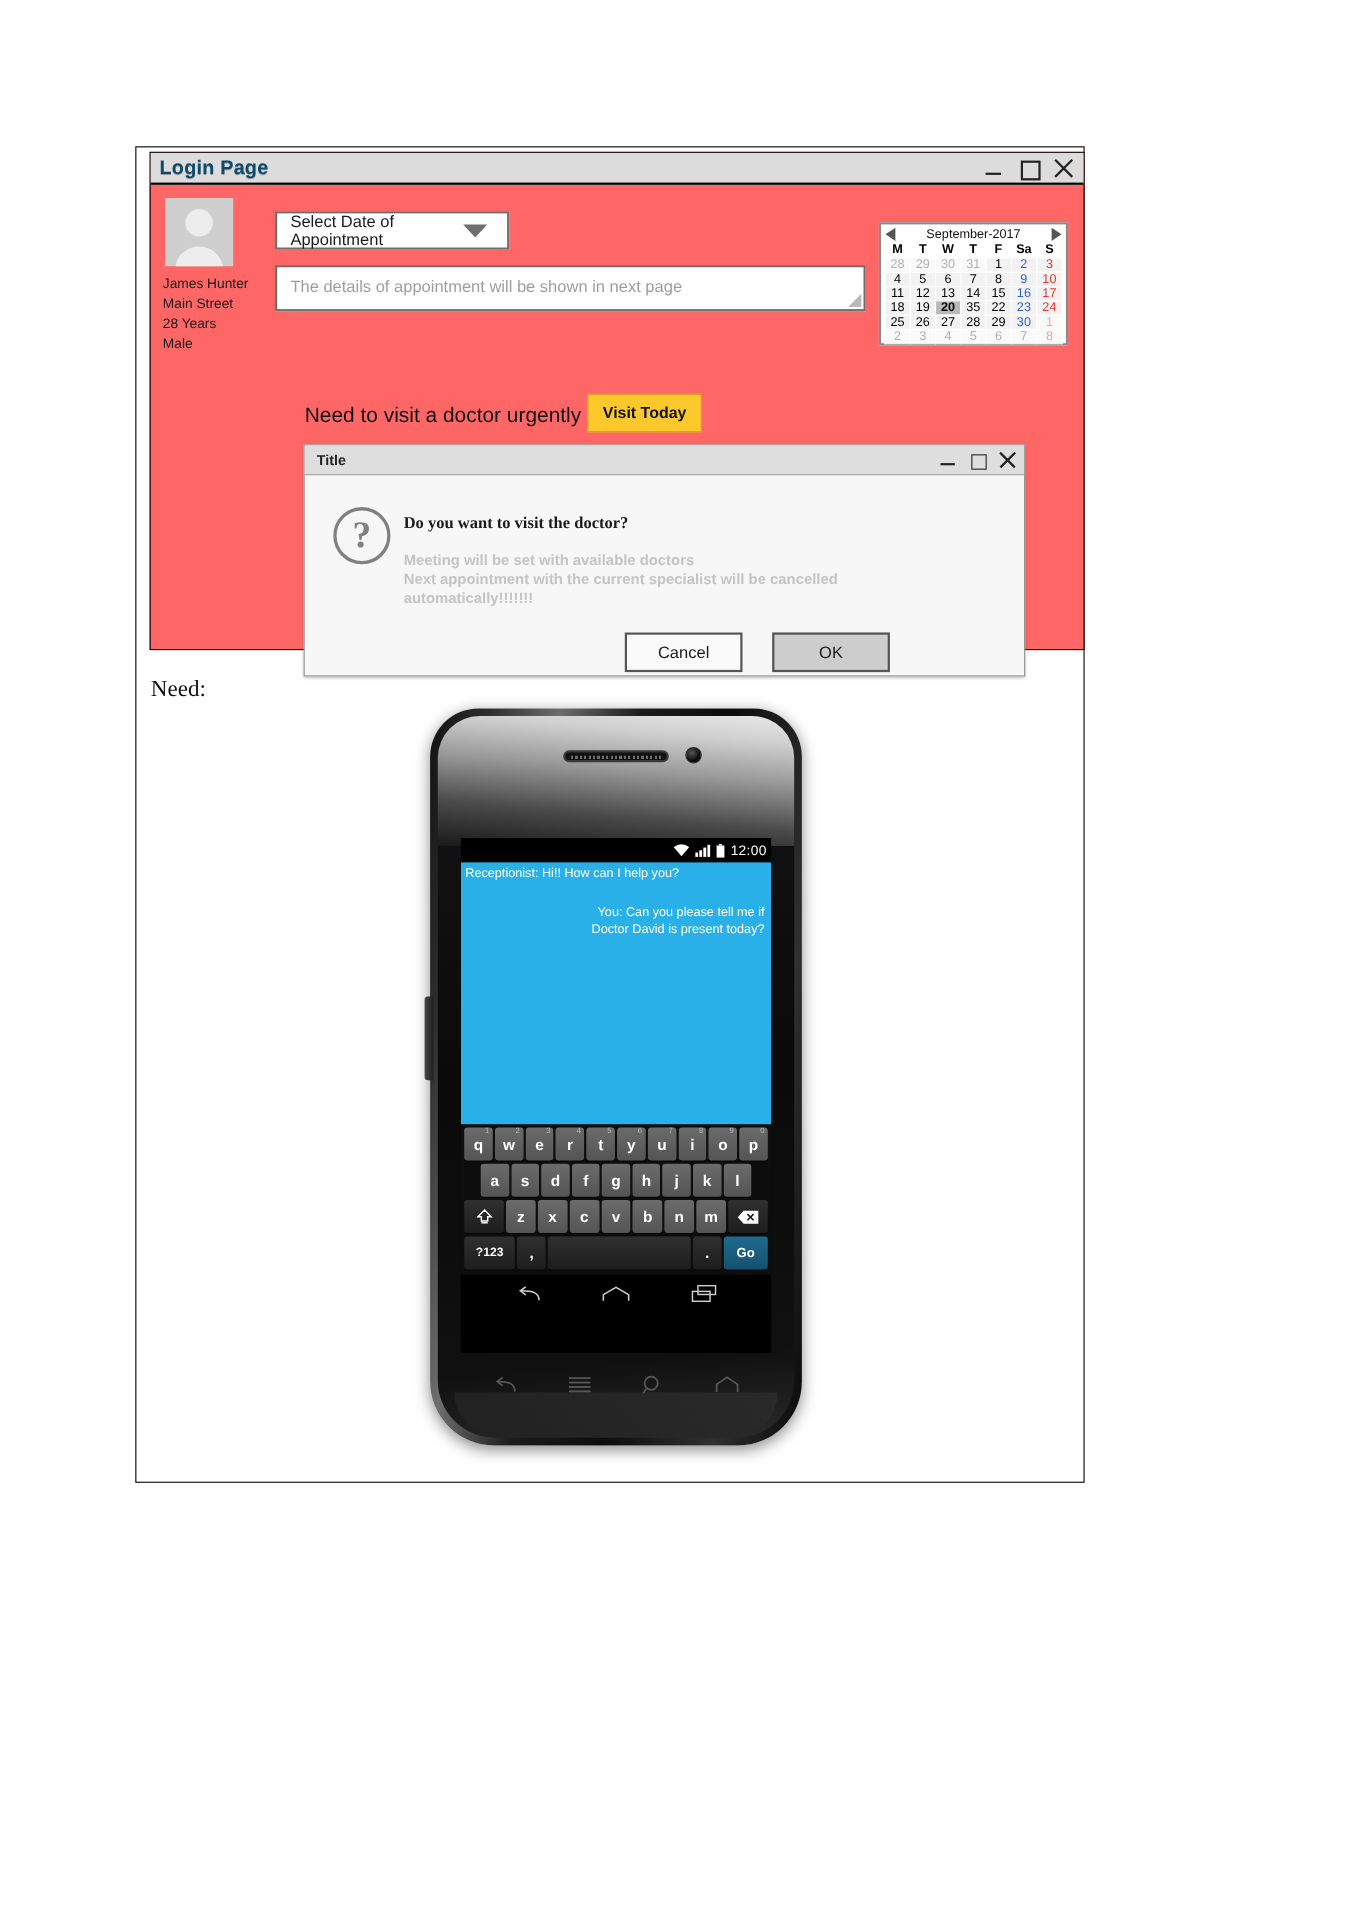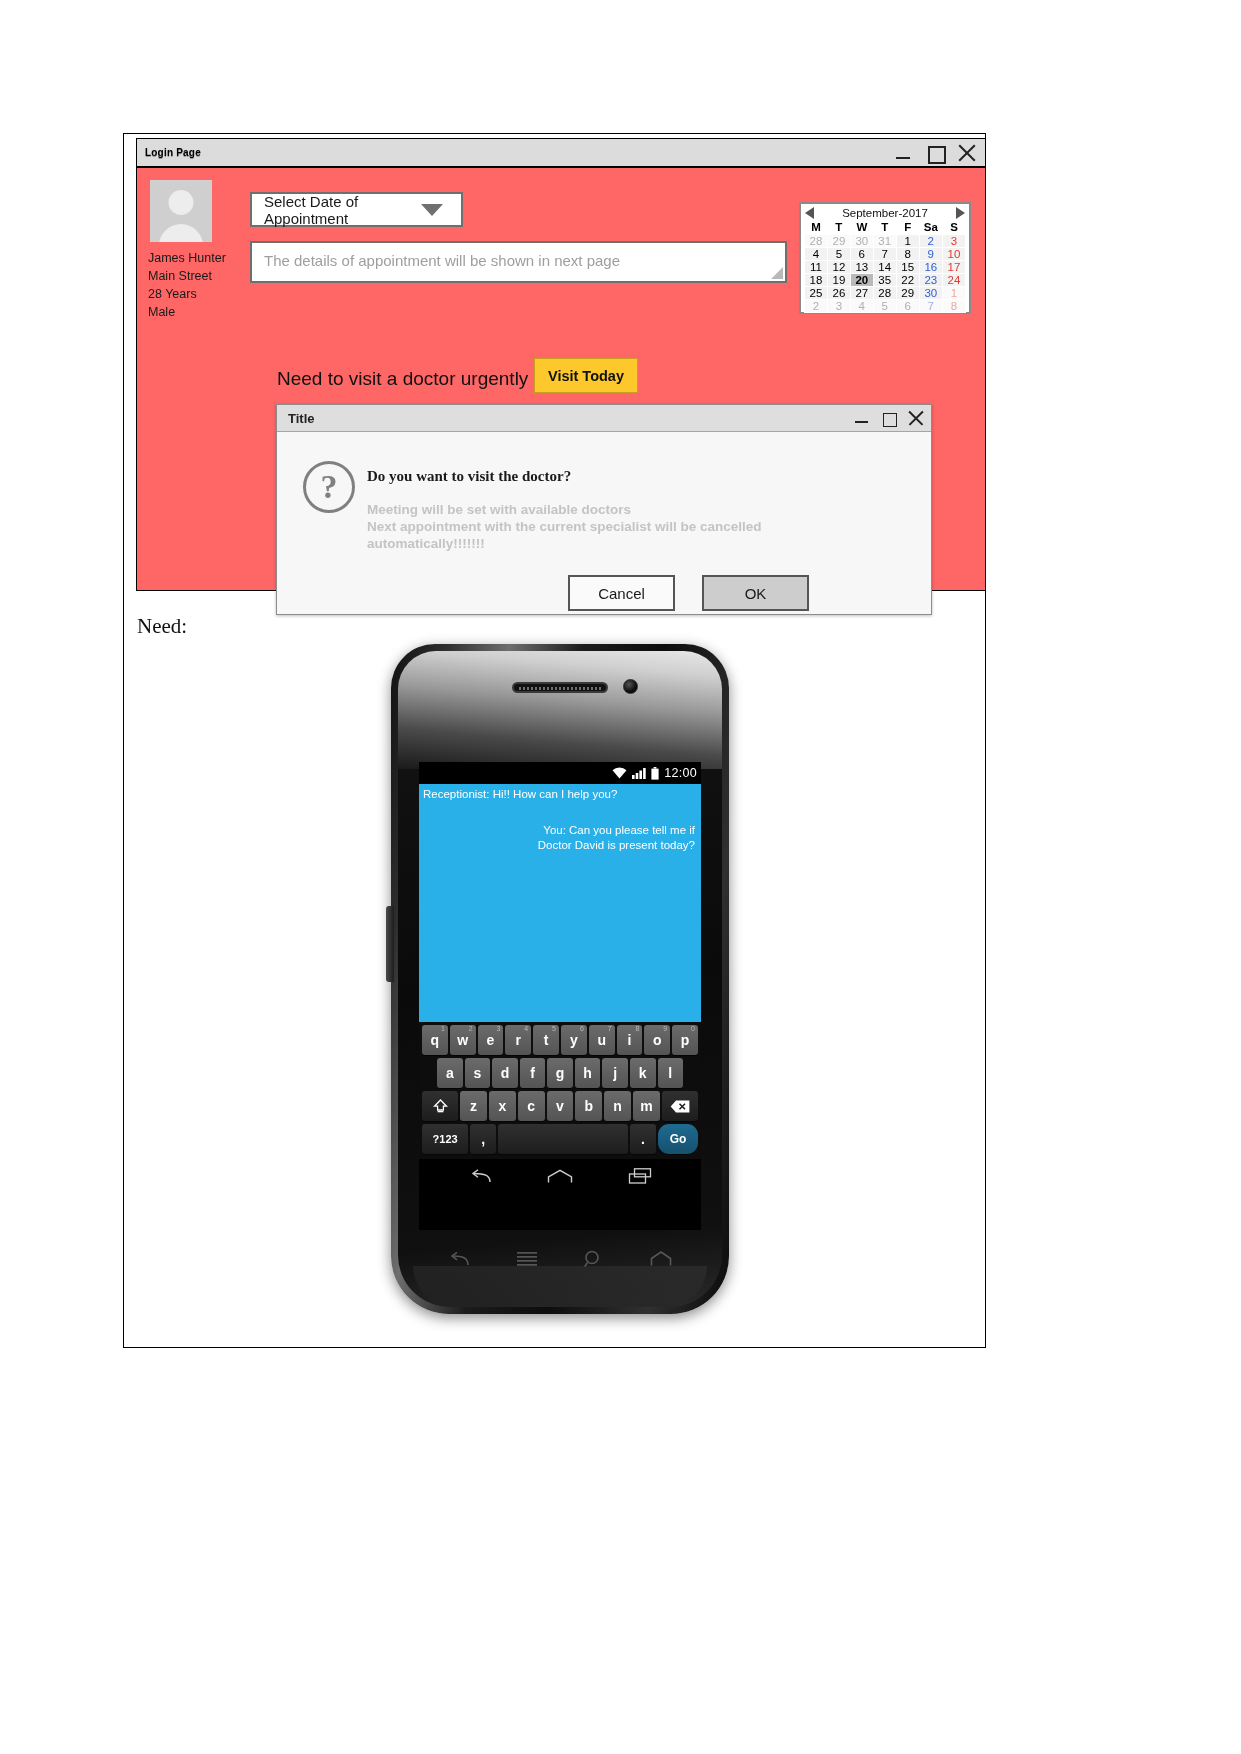--- a/index.html
+++ b/index.html
@@ -30,22 +30,22 @@
   }
   #login-titlebar {
     height: 29px;
     background: #dcdcdc;
     border-bottom: 2px solid #000;
     display: flex; align-items: center;
     padding: 0 6px 0 8px;
     position: relative;
   }
   #login-title {
-    font-size: 10px; font-weight: bold;
-    color: #000000;
+    font-size: 18px; font-weight: bold;
+    color: #0c4a6e;
     text-shadow: 0 1px 0 #9a9a9a;
     letter-spacing: .2px;
   }
   .winctrls {
     position: absolute; right: 8px; top: 0; bottom: 0;
     display: flex; align-items: center; gap: 12px;
   }
   .wc { width: 20px; height: 20px; position: relative; cursor: default; }
   .wc-min::after {
     content: ""; position: absolute; left: 3px; right: 3px; bottom: 4px;
@@ -339,21 +339,20 @@
   .key .num {
     position: absolute; right: 3px; top: 0px;
     font-size: 7px; font-weight: normal; color: #b9b9b9;
   }
   .key.dark {
     background: linear-gradient(180deg,#303030,#1d1d1d);
   }
   .key.accent {
     background: linear-gradient(180deg,#1e6b90,#16506e);
     font-size: 12px;
-    border-radius: 11px;
   }
   .kbrow.r2 { padding: 0 16px; }
   .kbrow.r3 .key.flexsm { flex: 1.35; }
   .kbrow.r4 .key.sp { flex: 4.2; }
   .kbrow.r4 .key.n123 { flex: 1.5; font-size: 11px; }
   .kbrow.r4 .key.comma { flex: .85; }
   .kbrow.r4 .key.period { flex: .85; }
   .kbrow.r4 .key.go { flex: 1.3; }
 
   

